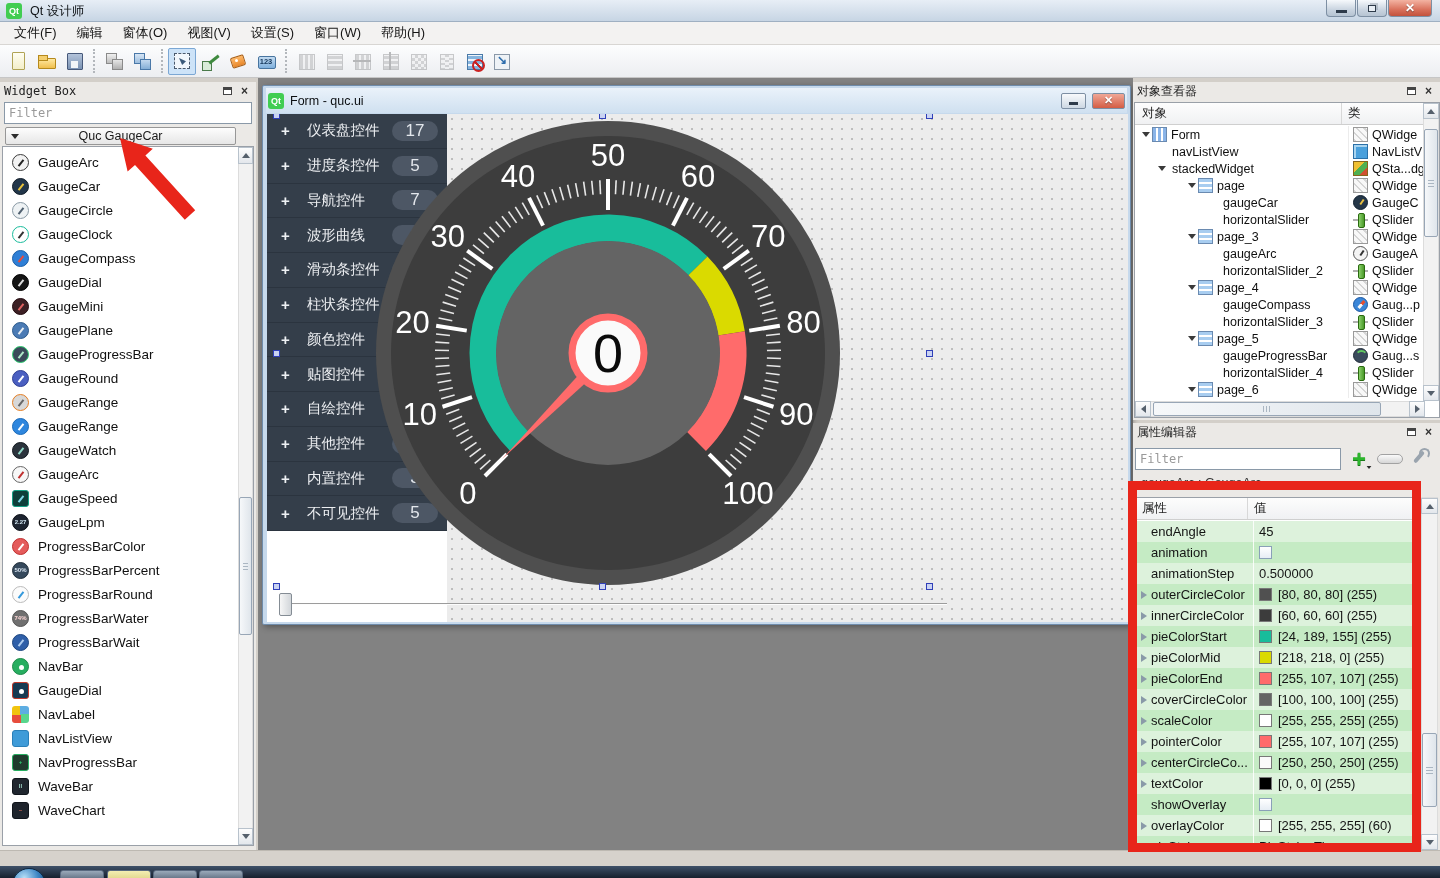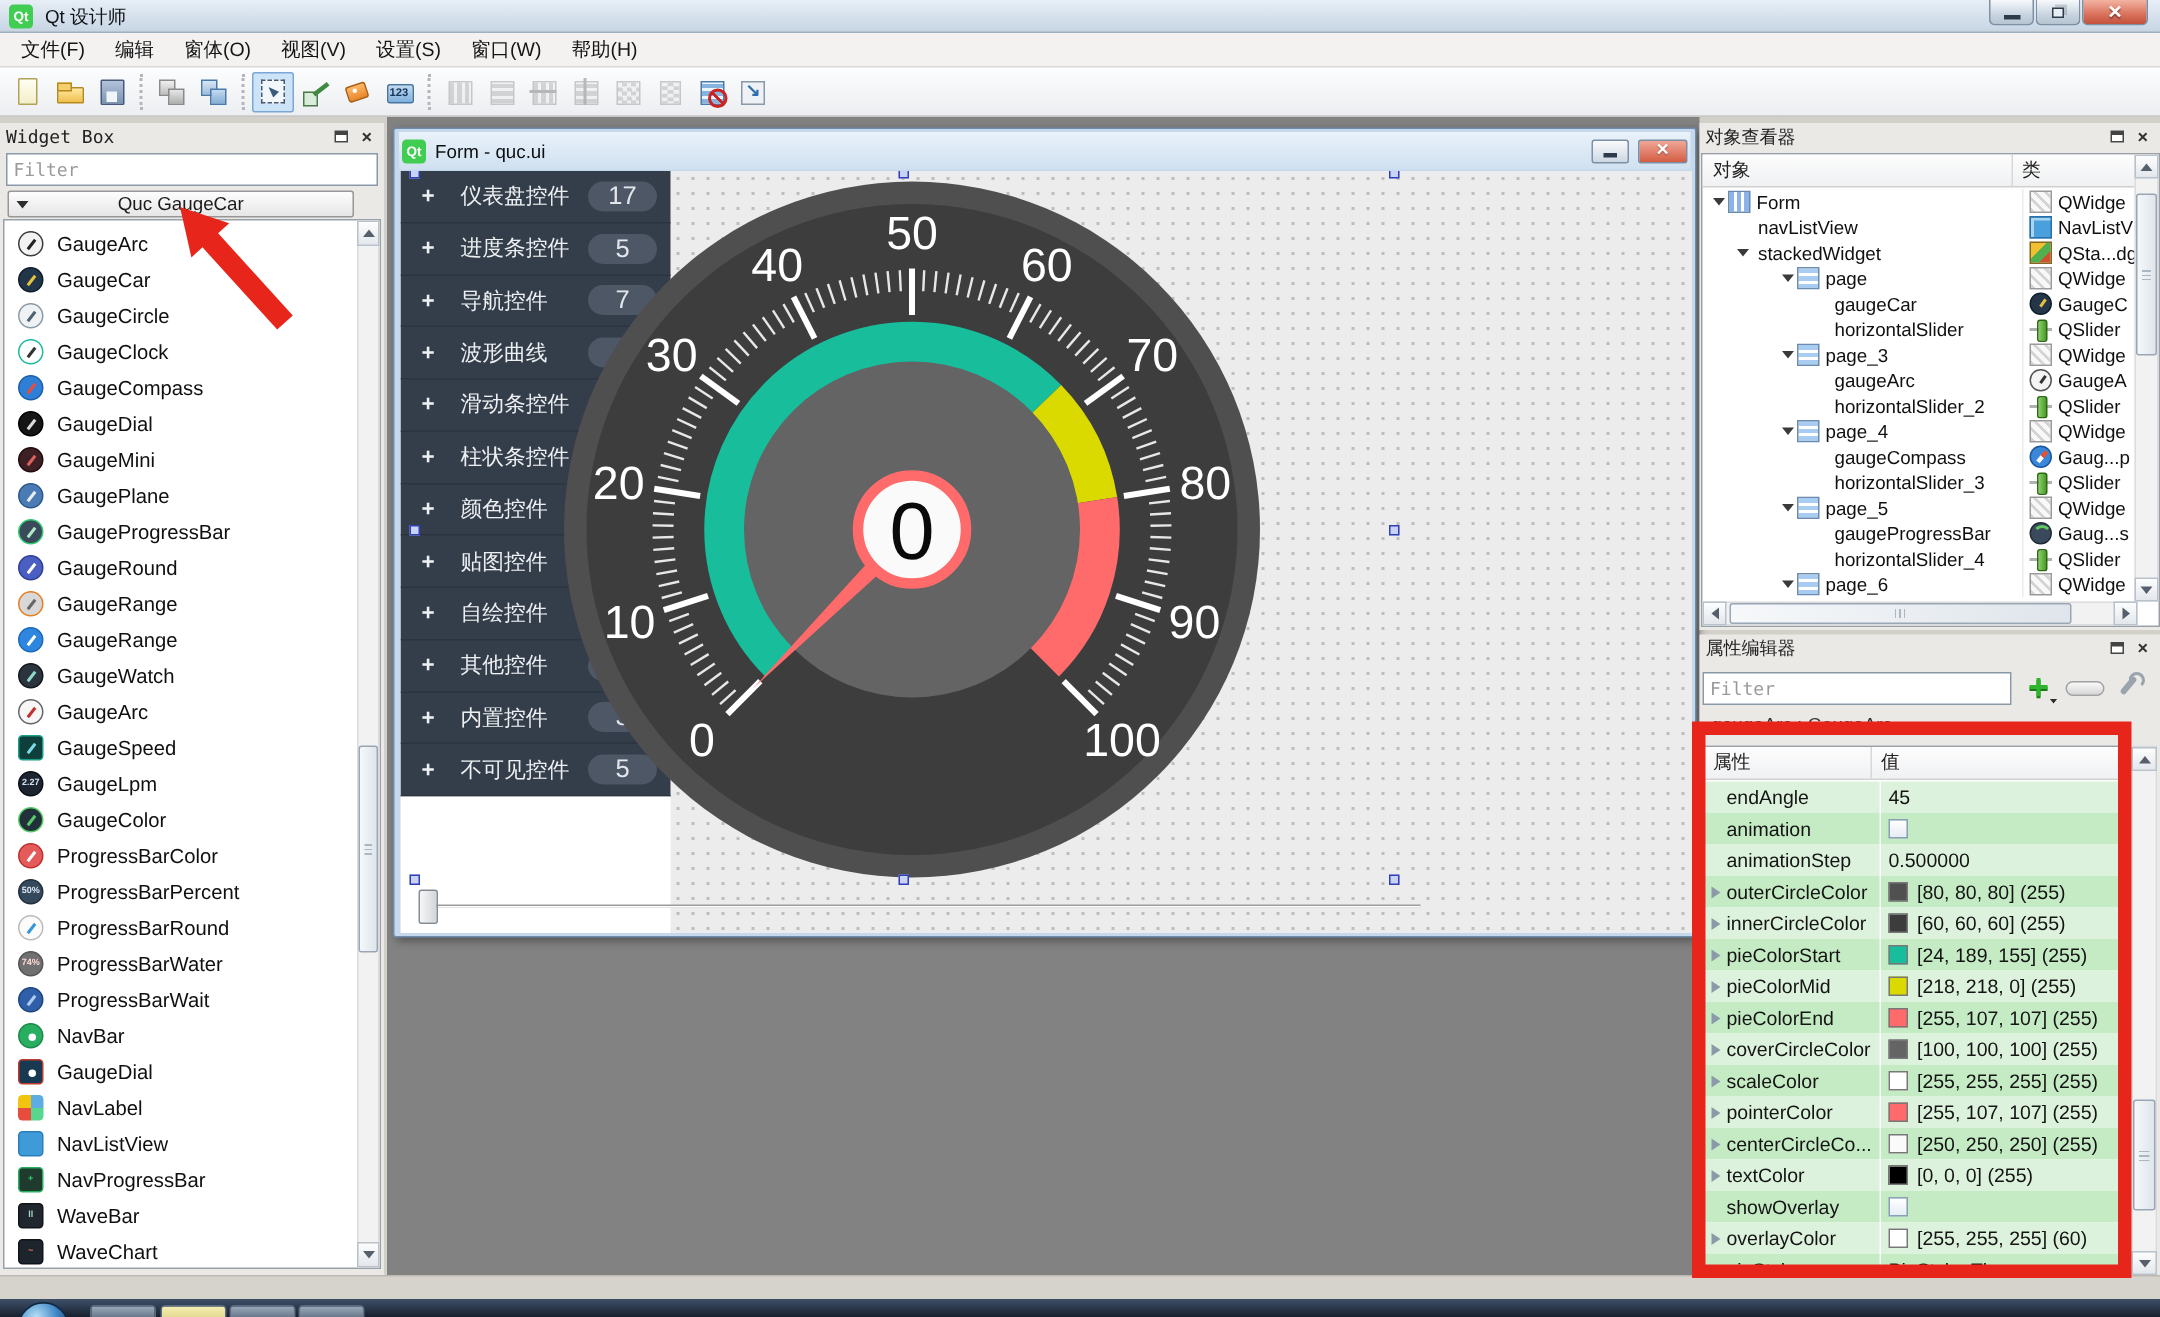--- a/index.html
+++ b/index.html
@@ -416,26 +416,20 @@
             <div class="wb-ico" style="border-radius: 3px; background: rgb(14, 63, 58); border: 1px solid rgb(22, 160, 133);">
               <div class="wb-needle" style="background: rgb(127, 216, 232);"></div>
             </div>
             <span>GaugeSpeed</span>
           </div>
           <div class="wb-item">
             <div class="wb-ico" style="border-radius: 50%; background: rgb(29, 36, 48); border: 1px solid rgb(11, 15, 22);">
               <span class="wb-txt" style="color: rgb(207, 228, 240);">2.27</span>
             </div>
             <span>GaugeLpm</span>
-          </div>
-          <div class="wb-item">
-            <div class="wb-ico" style="border-radius: 50%; background: rgb(34, 48, 60); border: 1px solid rgb(85, 204, 102);">
-              <div class="wb-needle" style="background: rgb(85, 204, 102);"></div>
-            </div>
-            <span>GaugeColor</span>
           </div>
           <div class="wb-item">
             <div class="wb-ico" style="border-radius: 50%; background: rgb(228, 91, 91); border: 1px solid rgb(192, 48, 48);">
               <div class="wb-needle" style="background: rgb(255, 255, 255);"></div>
             </div>
             <span>ProgressBarColor</span>
           </div>
           <div class="wb-item">
             <div class="wb-ico" style="border-radius: 50%; background: rgb(53, 73, 92); border: 1px solid rgb(34, 48, 60);">
               <span class="wb-txt" style="color: rgb(220, 232, 244);">50%</span>

